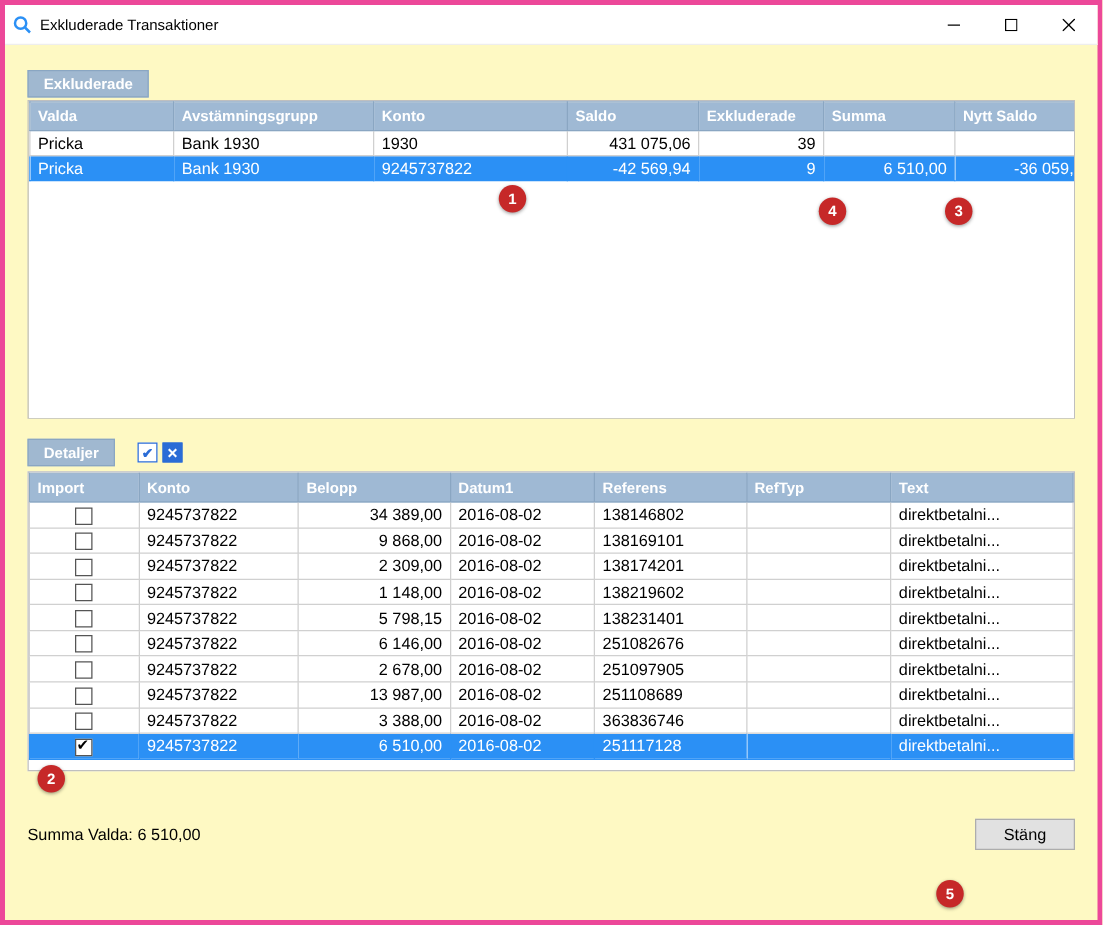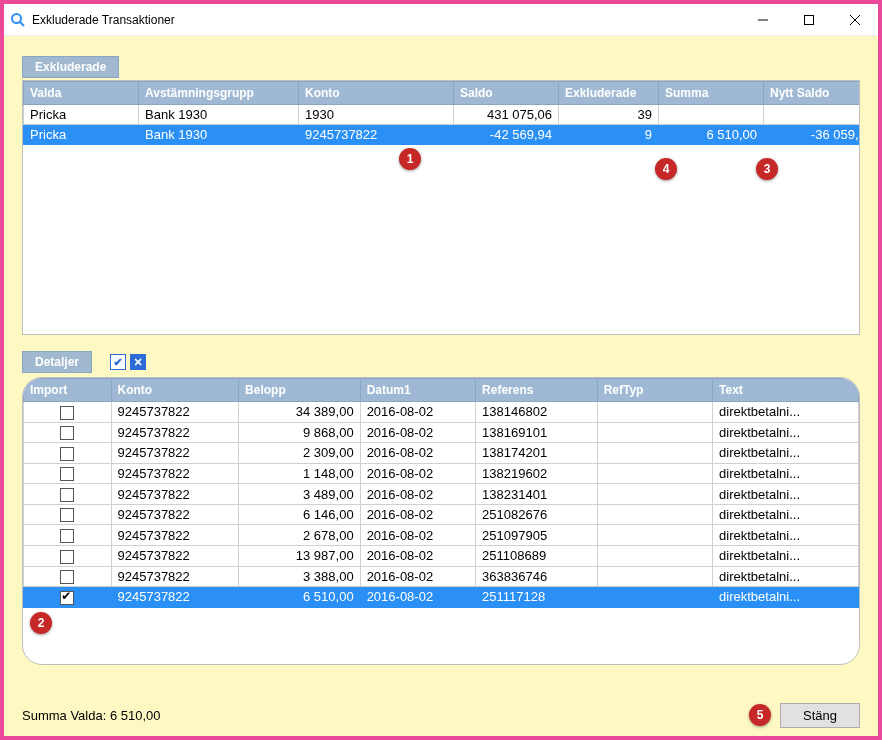--- a/index.html
+++ b/index.html
@@ -27,21 +27,21 @@
 table.grid tr.selected td { background: #2b90f5; color: #fff; border-color: #2b90f5; }
 td.num { text-align: right; }
 
 .detaljer-row { display: flex; align-items: center; margin-top: 16px; gap: 18px; }
 .detaljer-row .section-tab { margin-bottom: 0; }
 .tick-icons { display: flex; gap: 4px; }
 .tick { width: 16px; height: 16px; border: 1px solid #2b6cd6; display: flex; align-items: center; justify-content: center; background: #fff; font-size: 11px; font-weight: bold; }
 .tick.check { color: #2b6cd6; }
 .tick.cross { background: #2b6cd6; color: #fff; border-color: #2b6cd6; }
 
-.grid-mid { height: 288px; overflow: auto; margin-top: 4px; border-radius: 20px; }
+.grid-mid { height: 240px; overflow: auto; margin-top: 4px; }
 table.details th:nth-child(1) { width: 72px; }
 table.details th:nth-child(2) { width: 105px; }
 table.details th:nth-child(3) { width: 100px; }
 table.details th:nth-child(4) { width: 95px; }
 table.details th:nth-child(5) { width: 100px; }
 table.details th:nth-child(6) { width: 95px; }
 table.details th:nth-child(7) { width: 120px; }
 
 table.summary th:nth-child(1) { width: 115px; }
 table.summary th:nth-child(2) { width: 160px; }
@@ -189,21 +189,21 @@
               <td>9245737822</td>
               <td class="num">1 148,00</td>
               <td>2016-08-02</td>
               <td>138219602</td>
               <td></td>
               <td>direktbetalni...</td>
             </tr>
             <tr>
               <td style="text-align: center;"><span class="chk"></span></td>
               <td>9245737822</td>
-              <td class="num">3 489,00</td>
+              <td class="num">5 798,15</td>
               <td>2016-08-02</td>
               <td>138231401</td>
               <td></td>
               <td>direktbetalni...</td>
             </tr>
             <tr>
               <td style="text-align: center;"><span class="chk"></span></td>
               <td>9245737822</td>
               <td class="num">6 146,00</td>
               <td>2016-08-02</td>

